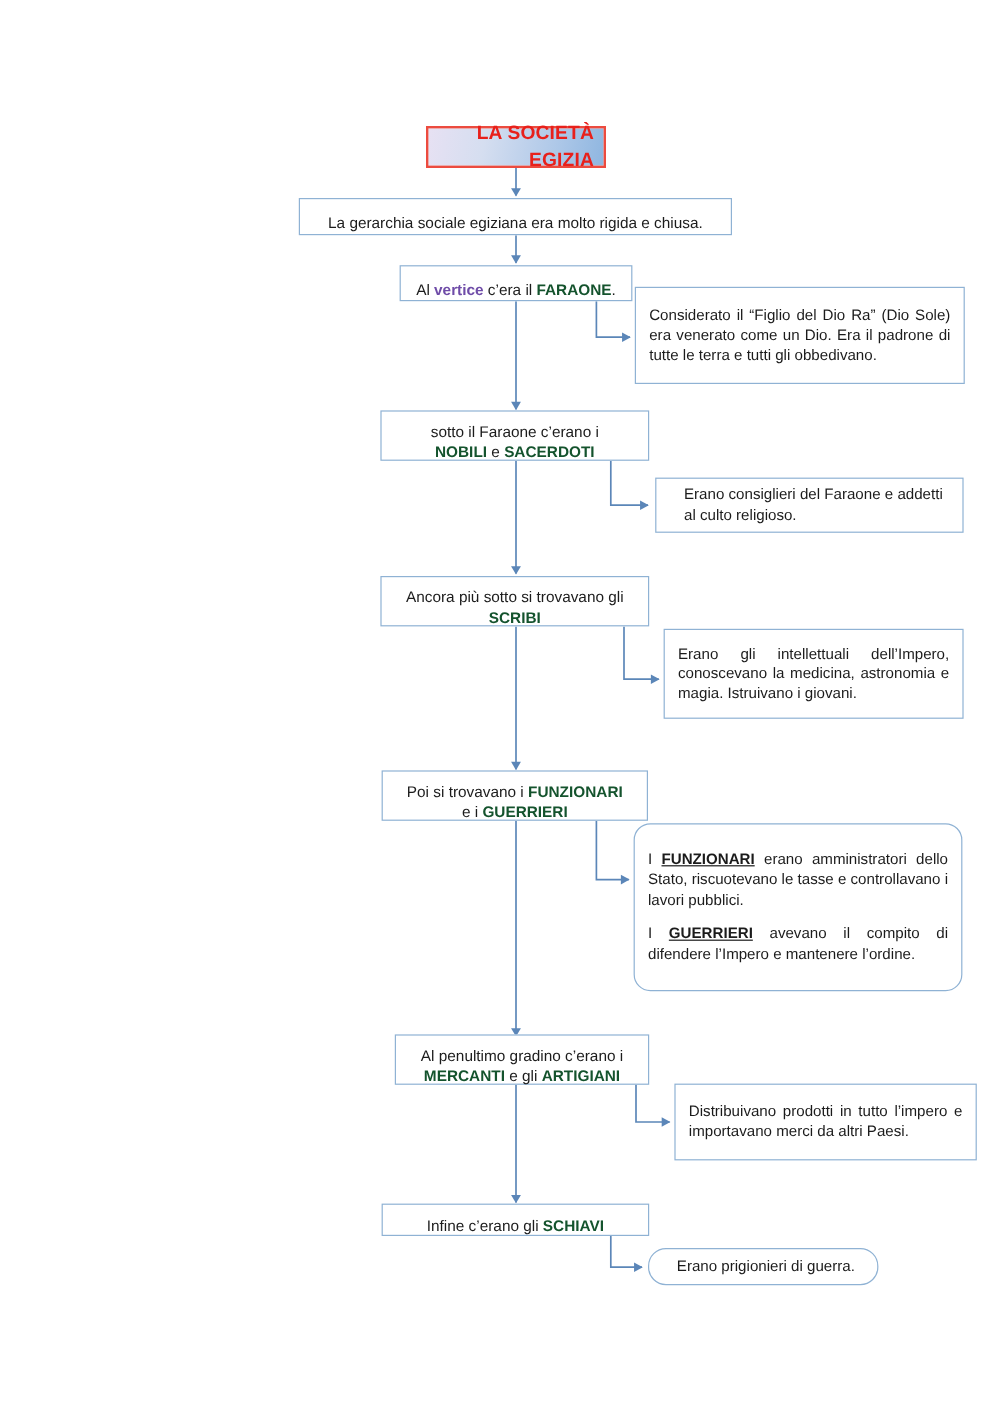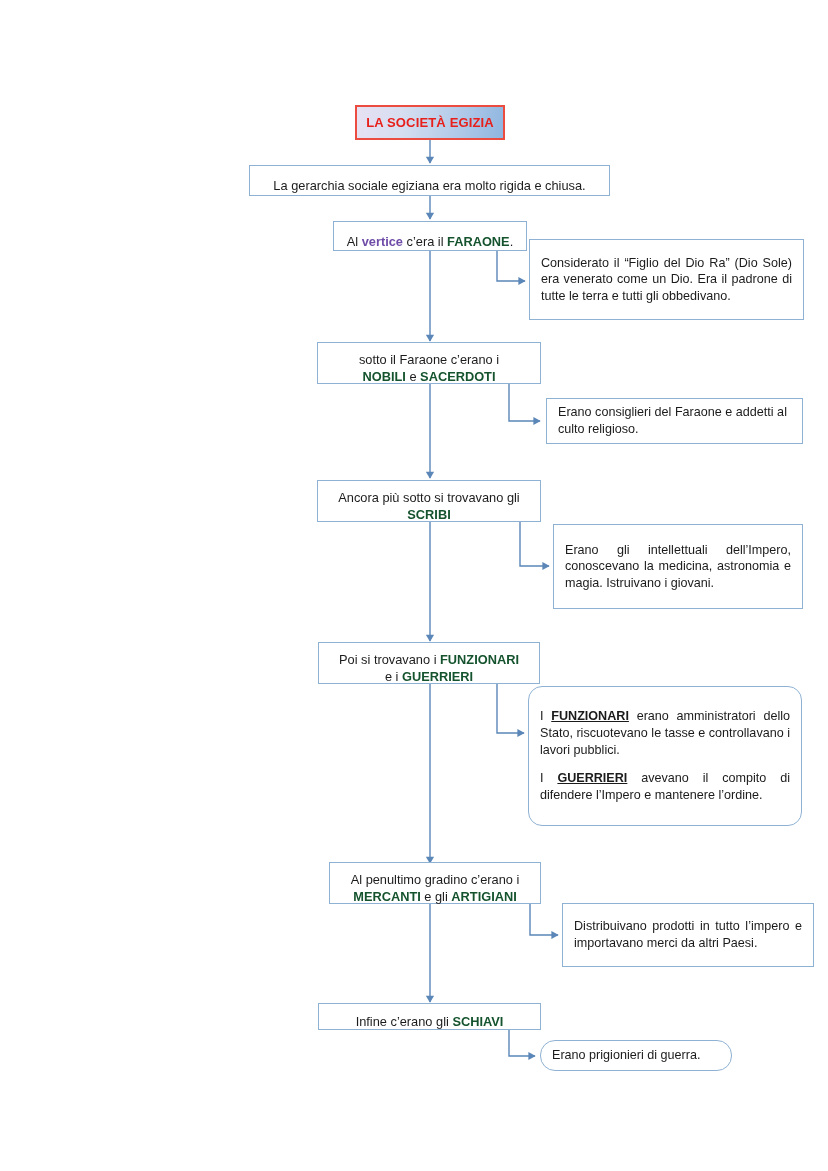--- a/index.html
+++ b/index.html
@@ -50,24 +50,24 @@
     line-height: 1.32;
   }
 
   
   .node.title {
     border: 2px solid #ec4b3f;
     background: linear-gradient(100deg, #e7e1f3 0%, #d5def0 32%, #aec8e8 72%, #8fb6e0 100%);
     justify-content: center;
   }
   .node.title .inner {
-    text-align: center;
+    text-align: right;
     color: #e8201b;
     font-weight: bold;
-    font-size: 13px;
+    font-size: 16px;
     letter-spacing: 0.15px;
   }
 
   
   .node.main .inner {
     text-align: center;
     font-size: 12.8px;
     color: #1c1c1c;
     margin-top: 12px;
   }
@@ -75,20 +75,21 @@
   
   .node.side .inner {
     text-align: justify;
     text-align-last: left;
     font-size: 12.6px;
     color: #1b1b1b;
     padding: 0 11px;
   }
   .node.side.short .inner {
     text-align: left;
+    margin-left: 12px;
   }
   .node.side .para + .para {
     margin-top: 12px;
   }
 
   
   .red { color: #14532d; font-weight: bold; }
   .violet { color: #6f4ca8; font-weight: bold; }
   .ul { font-weight: bold; text-decoration: underline; color: #1b1b1b; }
 </style>
@@ -166,21 +167,21 @@
     <span class="inner">Erano consiglieri del Faraone e addetti al culto religioso.</span>
   </div>
 
   <div class="node main" style="left:317px; top:480px; width:224px; height:42px;">
     <span class="inner">
       <span>Ancora più sotto si trovavano gli</span><br>
       <span class="red">SCRIBI</span>
     </span>
   </div>
 
-  <div class="node side" style="left:553px; top:524px; width:250px; height:85px;">
+  <div class="node side" style="left:553px; top:524px; width:250px; height:75px;">
     <span class="inner">Erano gli intellettuali dell’Impero, conoscevano la medicina, astronomia e magia. Istruivano i giovani.</span>
   </div>
 
   <div class="node main" style="left:318px; top:642px; width:222px; height:42px;">
     <span class="inner">
       <span>Poi si trovavano i </span><span class="red">FUNZIONARI</span><br>
       <span>e i </span><span class="red">GUERRIERI</span>
     </span>
   </div>
 

